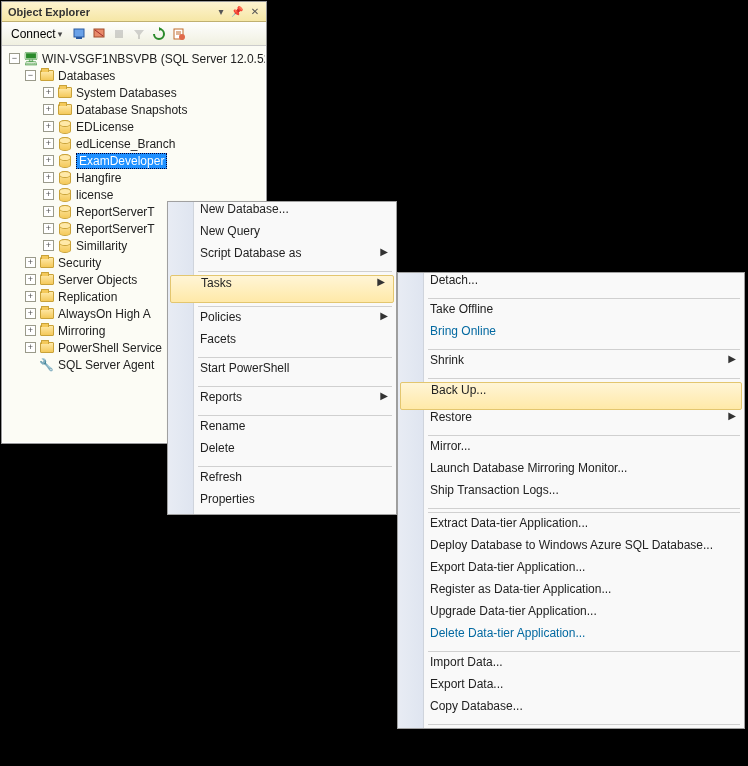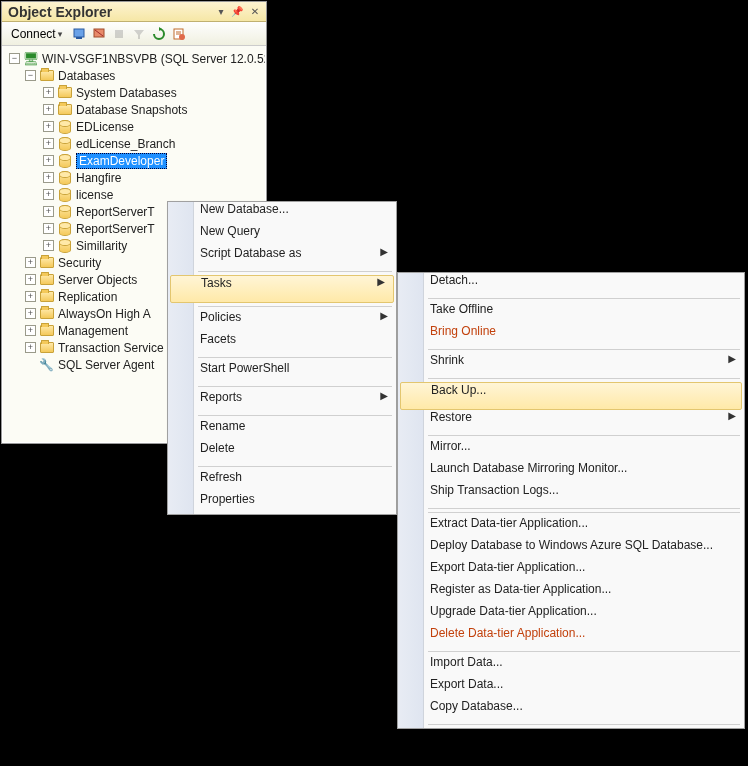--- a/index.html
+++ b/index.html
@@ -23,21 +23,21 @@
   }
   .titlebar {
     display: flex;
     align-items: center;
     height: 20px;
     padding: 0 4px 0 6px;
     background: linear-gradient(#fdf3d0,#f6e7a6);
     border-bottom: 1px solid #c0b070;
     user-select: none;
   }
-  .titlebar .title { flex: 1; font-size: 14px; color: #333; font-weight: bold; }
+  .titlebar .title { flex: 1; font-size: 11px; color: #333; font-weight: bold; }
   .titlebar .tbtn { width: 14px; height: 14px; margin-left: 3px; display:flex;align-items:center;justify-content:center;color:#555;font-size:10px;}
   .toolbar {
     display: flex;
     align-items: center;
     height: 24px;
     padding: 0 4px;
     background: linear-gradient(#fefefe,#f0f0e0);
     border-bottom: 1px solid #ccc;
   }
   .toolbar .tbutton {
@@ -90,21 +90,21 @@
   .mitem {
     position: relative;
     display: flex;
     align-items: flex-start;
     height: 22px;
     padding: 0 26px 0 32px;
     white-space: nowrap;
     color: #222;
   }
   .mitem .arrow { position:absolute; right:8px; font-size:10px; color:#333;}
-  .mitem.disabled { color:#c2410c; }
+  .mitem.disabled { color:#0369a1; }
   .mitem.hl {
     background: linear-gradient(#fff5d6,#ffe9a8);
     border: 1px solid #e3c66f;
     border-radius: 2px;
     margin: 0 2px 0 2px;
     padding-left: 30px;
     height: 28px;
   }
   .msep {
     height: 1px;
@@ -282,28 +282,28 @@
           <span class="ico">
             <span class="folder"></span>
           </span>
           <span class="label">AlwaysOn High A</span>
         </div>
         <div class="node" style="padding-left: 22px;">
           <span class="exp">+</span>
           <span class="ico">
             <span class="folder"></span>
           </span>
-          <span class="label">Management</span>
-        </div>
-        <div class="node" style="padding-left: 22px;">
-          <span class="exp">+</span>
-          <span class="ico">
-            <span class="folder"></span>
-          </span>
-          <span class="label">Transaction Service</span>
+          <span class="label">Mirroring</span>
+        </div>
+        <div class="node" style="padding-left: 22px;">
+          <span class="exp">+</span>
+          <span class="ico">
+            <span class="folder"></span>
+          </span>
+          <span class="label">PowerShell Service</span>
         </div>
         <div class="node" style="padding-left: 22px;">
           <span class="exp space"></span>
           <span class="ico wrench">🔧</span>
           <span class="label">SQL Server Agent</span>
         </div>
       </div>
   </div>
 </div>
 

